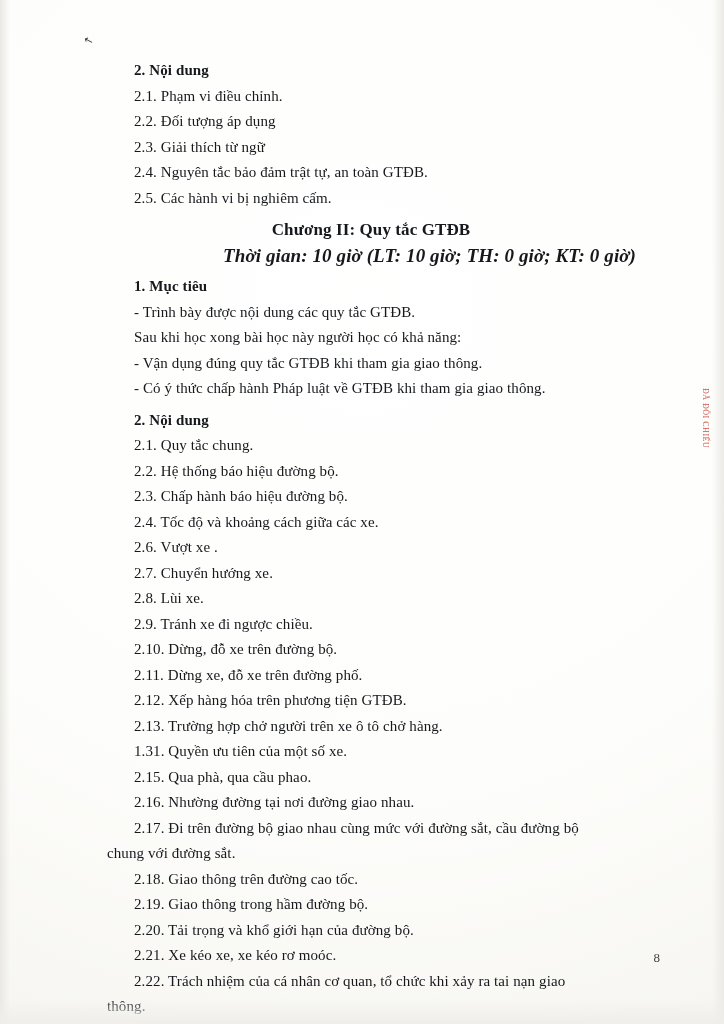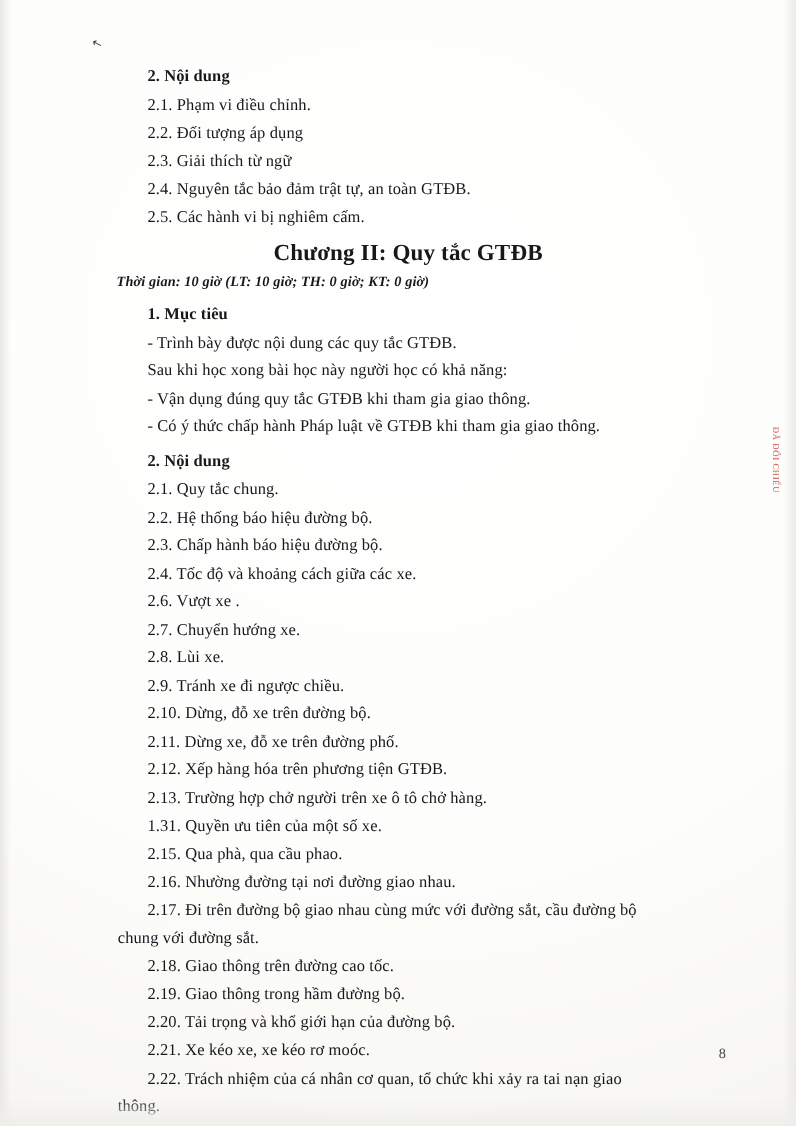--- a/index.html
+++ b/index.html
@@ -72,28 +72,28 @@
   }
 
   .heading {
     font-weight: bold;
     margin-left: 28px;
   }
 
   .center-head {
     font-weight: bold;
     text-align: center;
-    font-size: 21px;
+    font-size: 17px;
     margin-top: 2px;
   }
   .center-italic {
     font-style: italic;
     font-weight: bold;
-    text-align: left;
-    font-size: 13px;
+    text-align: right;
+    font-size: 19px;
   }
 
   .indent1 { margin-left: 28px; }
   .indent2 { margin-left: 28px; }
   .indent-dash { margin-left: 28px; }
   .flush { margin-left: 1px; }
 
   .gap-sm { margin-top: 6px; }
 
   

